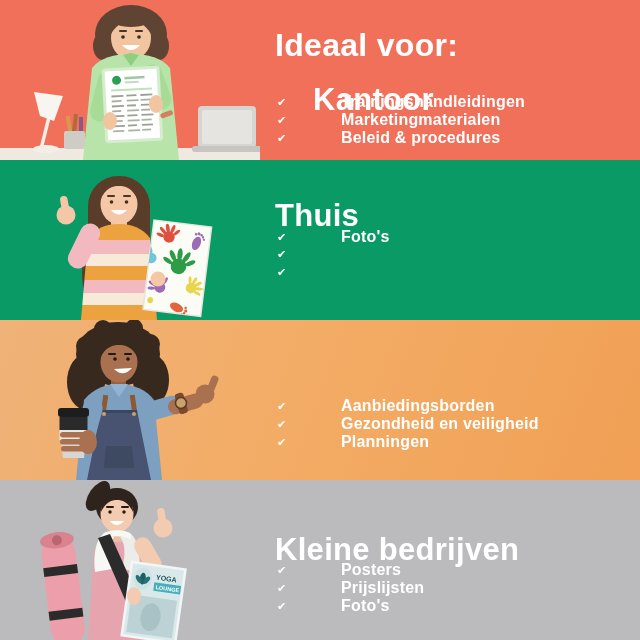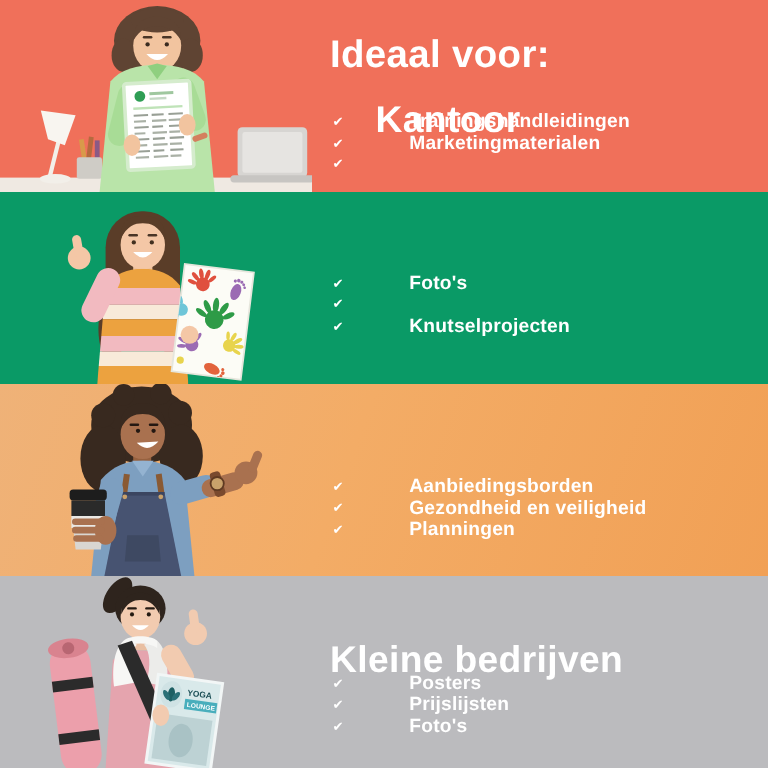--- a/index.html
+++ b/index.html
@@ -137,20 +137,21 @@
       <div class="li">
         <span class="chk">✔</span>
         <span class="li-text">Trainingshandleidingen</span>
       </div>
       <div class="li">
         <span class="chk">✔</span>
         <span class="li-text">Marketingmaterialen</span>
       </div>
       <div class="li">
         <span class="chk">✔</span>
+        <span class="li-text">Beleid &amp; procedures</span>
       </div>
     </div>
   </section>
 
   <section class="band band-thuis">
     <svg class="photo" viewBox="0 0 260 160" aria-hidden="true">
       <defs>
         <g id="hnd">
           <circle r="5.2"></circle>
           <ellipse cx="0" cy="-8" rx="1.7" ry="4.2"></ellipse>
@@ -209,31 +210,31 @@
             <use href="#hnd" fill="#2E9B47" transform="translate(30,43) scale(1.5)"></use>
             <use href="#hnd" fill="#9B6BB3" transform="translate(14,66) rotate(-35) scale(1.05)"></use>
             <use href="#hnd" fill="#E8D44D" transform="translate(45,63) rotate(55)"></use>
             <use href="#ft" fill="#E2633C" transform="translate(33,84) rotate(110)"></use>
             <circle cx="6" cy="80" r="3" fill="#E8D44D"></circle>
           </g>
         </g>
         <circle cx="158" cy="119" r="7.5" fill="#F4C7A6"></circle>
       </g>
     </svg>
+    <h2 class="heading h-thuis">Thuis</h2>
     <div class="list l-thuis">
       <div class="li">
         <span class="chk">✔</span>
         <span class="li-text">Foto's</span>
       </div>
       <div class="li">
         <span class="chk">✔</span>
       </div>
       <div class="li">
         <span class="chk">✔</span>
-        <span class="li-text">Knutselprojecten</span>
       </div>
     </div>
   </section>
 
   <section class="band band-winkel">
     <svg class="photo" viewBox="0 0 260 160" aria-hidden="true">
       <g>
         <ellipse cx="118" cy="34" rx="42" ry="32" fill="#38291F"></ellipse>
         <ellipse cx="86" cy="62" rx="19" ry="28" fill="#38291F"></ellipse>
         <ellipse cx="151" cy="60" rx="18" ry="26" fill="#38291F"></ellipse>

